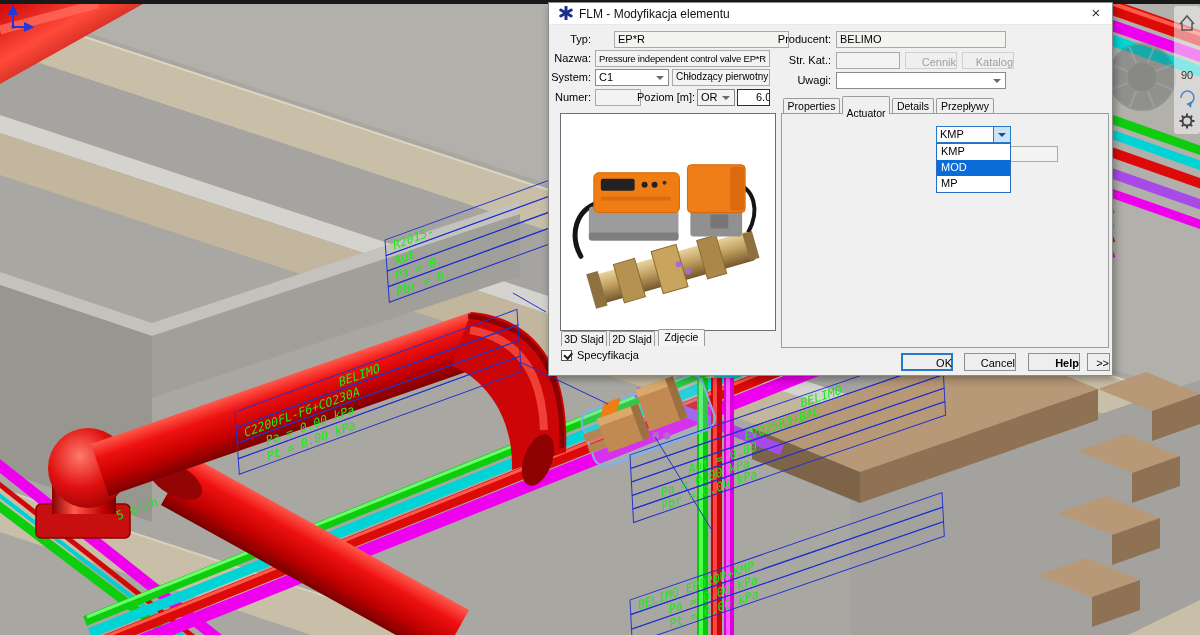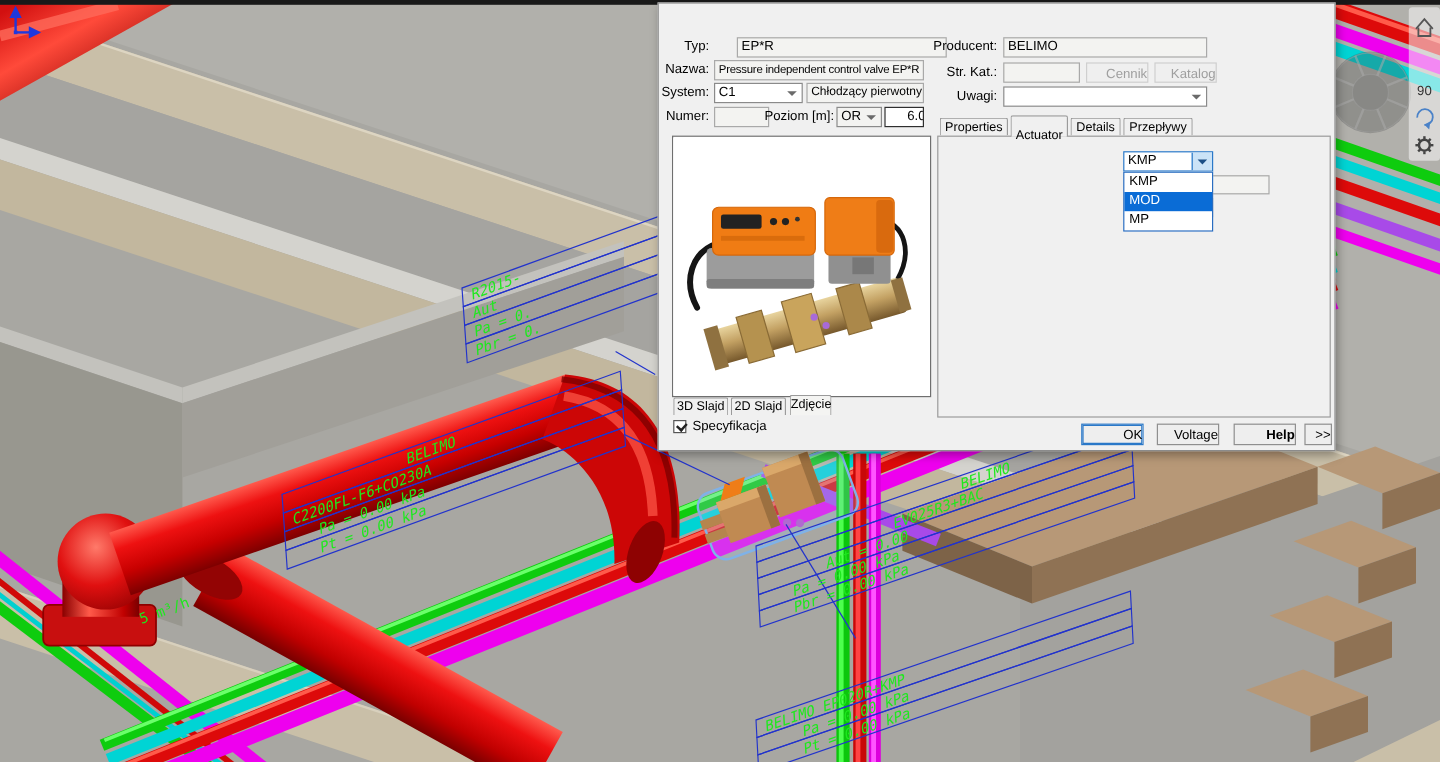--- a/index.html
+++ b/index.html
@@ -295,20 +295,31 @@
         <polygon points="13,7 9.5,14 16.5,14"></polygon>
     <line x1="13" y1="27" x2="27" y2="27"></line>
         <polygon points="32,27 25,23.5 25,30.5"></polygon>
     <rect x="11.5" y="25.5" width="3" height="3" stroke="none"></rect>
   </g>
 
   <rect x="0" y="0" width="1200" height="4" fill="#191919"></rect>
 </svg>
 
 <div id="dlg">
+  <div id="titlebar">
+    <svg id="appicon" viewBox="0 0 14 14">
+      <g stroke="#1a2f8a" stroke-width="3" stroke-linecap="round">
+        <line x1="7" y1="1" x2="7" y2="13"></line>
+            <line x1="1.8" y1="4" x2="12.2" y2="10"></line>
+            <line x1="12.2" y1="4" x2="1.8" y2="10"></line>
+      </g>
+    </svg>
+    <span id="title">FLM - Modyfikacja elementu</span>
+    <div id="closeX">×</div>
+  </div>
 
   <div class="rlab" style="left:0;top:30px;width:42px;">Typ:</div>
   <div class="fld" style="left:46px;top:28px;width:175px;height:17px;margin-left:19px;">EP*R</div>
 
   <div class="rlab" style="left:0;top:49px;width:42px;">Nazwa:</div>
   <div class="fld small" style="left:46px;top:47px;width:175px;height:17px;">Pressure independent control valve EP*R</div>
 
   <div class="rlab" style="left:0;top:68px;width:42px;">System:</div>
   <div class="combo" style="left:46px;top:66px;width:74px;height:17px;">
     <span>C1</span>
@@ -412,26 +423,26 @@
       <rect x="150" y="100" width="18" height="14" fill="#777"></rect>
       <rect x="127" y="50" width="58" height="48" rx="4" fill="#ef7d17" stroke="#d5670a"></rect>
       <rect x="170" y="52" width="14" height="44" rx="3" fill="#d96a0e"></rect>
       <circle cx="118" cy="150" r="3" fill="#a86ad8"></circle>
           <circle cx="128" cy="157" r="3" fill="#a86ad8"></circle>
     </svg>
   </div>
 
   <div class="ptab" style="left:12px;width:46px;">3D Slajd</div>
   <div class="ptab" style="left:60px;width:46px;">2D Slajd</div>
-  <div class="ptab active" style="left:109px;width:35px;">Zdjęcie</div>
+  <div class="ptab active" style="left:109px;width:47px;">Zdjęcie</div>
 
   <div class="chk" style="left:12px;top:347px;">
         <span class="mark"></span>
       </div>
   <div class="llab" style="left:28px;top:346px;font-size:11px;">Specyfikacja</div>
 
   <div class="btn default" style="left:352px;top:350px;width:52px;height:18px;">OK</div>
-  <div class="btn" style="left:415px;top:350px;width:52px;height:18px;">Voltage</div>
+  <div class="btn" style="left:415px;top:350px;width:52px;height:18px;">Cancel</div>
   <div class="btn" style="left:479px;top:350px;width:52px;height:18px;font-weight:bold;">Help</div>
   <div class="btn" style="left:538px;top:350px;width:23px;height:18px;">&gt;&gt;</div>
 </div>
 
 </div>
 
 </body></html>

